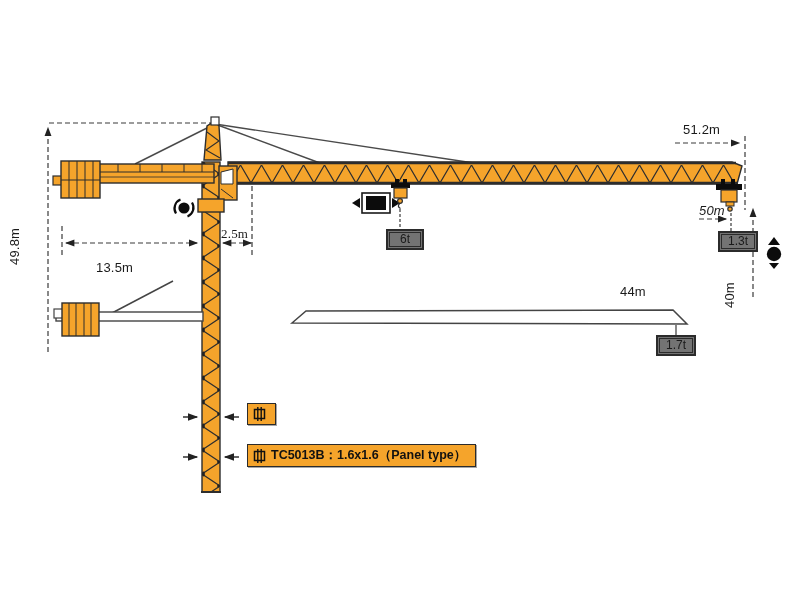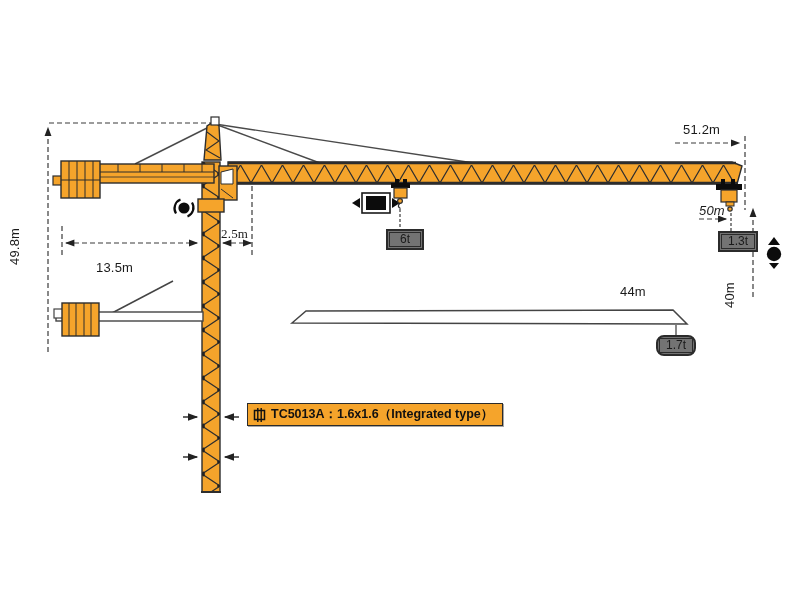--- a/index.html
+++ b/index.html
@@ -178,26 +178,33 @@
   <div class="dim" style="left:699px;top:203px;font-style:italic;">50m</div>
   <div class="dim rot" style="left:737px;top:293px;">40m</div>
   <div class="dim" style="left:620px;top:284px;">44m</div>
 
   <div class="tag" style="left:386px;top:229px;">
     <span>6t</span>
   </div>
   <div class="tag" style="left:718px;top:231px;">
     <span>1.3t</span>
   </div>
-  <div class="tag" style="left:656px;top:335px;border-radius:8px;">
+  <div class="tag" style="left:656px;top:335px;">
     <span>1.7t</span>
   </div>
 
   <div class="model" style="left:247px;top:403px;">
     <svg width="13" height="16" viewBox="0 0 13 16">
       <rect x="1.5" y="3.5" width="10" height="9" fill="none" stroke="#111" stroke-width="1.5"></rect>
       <line x1="4.8" y1="1" x2="4.8" y2="15" stroke="#111" stroke-width="1.4"></line>
       <line x1="8.2" y1="1" x2="8.2" y2="15" stroke="#111" stroke-width="1.4"></line>
     </svg>
-    <span>TC5013A：1.6x1.6（Integrated type）</span>
+  </div>
+  <div class="model" style="left:247px;top:444px;">
+    <svg width="13" height="16" viewBox="0 0 13 16">
+      <rect x="1.5" y="3.5" width="10" height="9" fill="none" stroke="#111" stroke-width="1.5"></rect>
+      <line x1="4.8" y1="1" x2="4.8" y2="15" stroke="#111" stroke-width="1.4"></line>
+      <line x1="8.2" y1="1" x2="8.2" y2="15" stroke="#111" stroke-width="1.4"></line>
+    </svg>
+    <span>TC5013B：1.6x1.6（Panel type）</span>
   </div>
 
 </div>
 
 </body></html>

